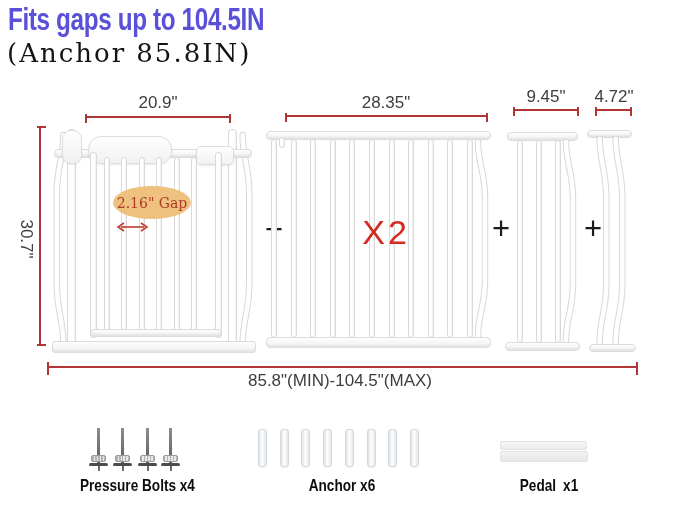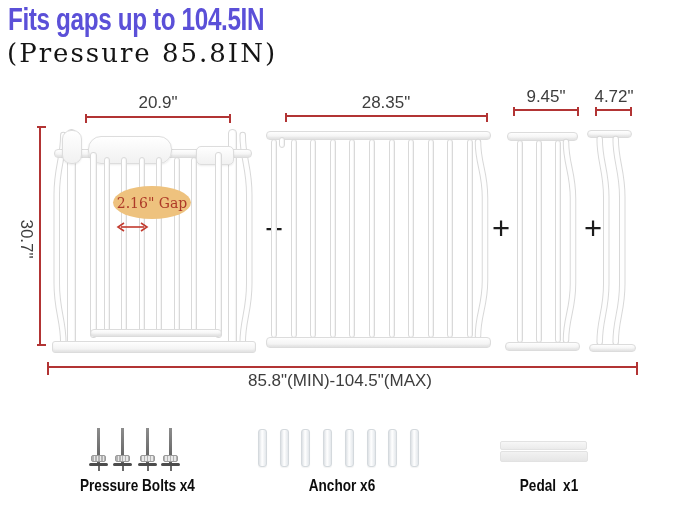--- a/index.html
+++ b/index.html
@@ -56,21 +56,21 @@
   .acc-label{position:absolute;font-size:17px;font-weight:700;color:#0d0d0d;text-align:center;
              transform:scaleX(.8);transform-origin:center;white-space:nowrap;}
   .wordgap{word-spacing:4px;}
 </style>
 </head>
 <body>
 
 <div class="stage">
 
   <div class="title">Fits gaps up to 104.5IN</div>
-  <div class="subtitle">(Pressure 85.8IN)</div>
+  <div class="subtitle">(Anchor 85.8IN)</div>
 
   <div class="dim-h" style="left:86px;top:116px;width:144px"></div>
   <div class="dim-label" style="left:120px;top:93px;width:76px">20.9"</div>
   <div class="dim-v" style="left:39px;top:127px;height:218px"></div>
   <div class="dim-label rot" style="left:4px;top:229px;width:44px">30.7"</div>
 
   <svg class="wavy" style="left:53px;top:133px;width:15px;height:212px" viewBox="0 0 16 200" preserveAspectRatio="none">
     <path class="o" d="M11 2 C11 24 4 32 4 58 L4 142 C4 168 11 176 11 198"></path>
     <path class="i" d="M11 2 C11 24 4 32 4 58 L4 142 C4 168 11 176 11 198"></path>
   </svg>
@@ -121,20 +121,21 @@
       <div class="bar" style="left: 408.2px; top: 139px; width: 6px; height: 199px;"></div>
       <div class="bar" style="left: 427.8px; top: 139px; width: 6px; height: 199px;"></div>
       <div class="bar" style="left: 447.4px; top: 139px; width: 6px; height: 199px;"></div>
       <div class="bar" style="left: 467px; top: 139px; width: 6px; height: 199px;"></div>
     </div>
   <svg class="wavy" style="left:473px;top:140px;width:16px;height:198px" viewBox="0 0 16 200" preserveAspectRatio="none">
     <path class="o" d="M5 2 C5 24 12 32 12 58 L12 142 C12 168 5 176 5 198"></path>
     <path class="i" d="M5 2 C5 24 12 32 12 58 L12 142 C12 168 5 176 5 198"></path>
   </svg>
   <div class="rail" style="left:266px;top:337px;width:225px;height:11px"></div>
+  <div class="x2">X2</div>
 
   <div class="plus" style="left:492px;top:211px">+</div>
 
   <div class="dim-h" style="left:514px;top:109px;width:64px"></div>
   <div class="dim-label" style="left:511px;top:87px;width:70px">9.45"</div>
   <div class="rail" style="left:507px;top:132px;width:71px;height:9px"></div>
   <div id="p3-bars">
       <div class="bar" style="left: 517px; top: 140px; width: 6px; height: 203px;"></div>
       <div class="bar" style="left: 536px; top: 140px; width: 6px; height: 203px;"></div>
       <div class="bar" style="left: 555px; top: 140px; width: 6px; height: 203px;"></div>

